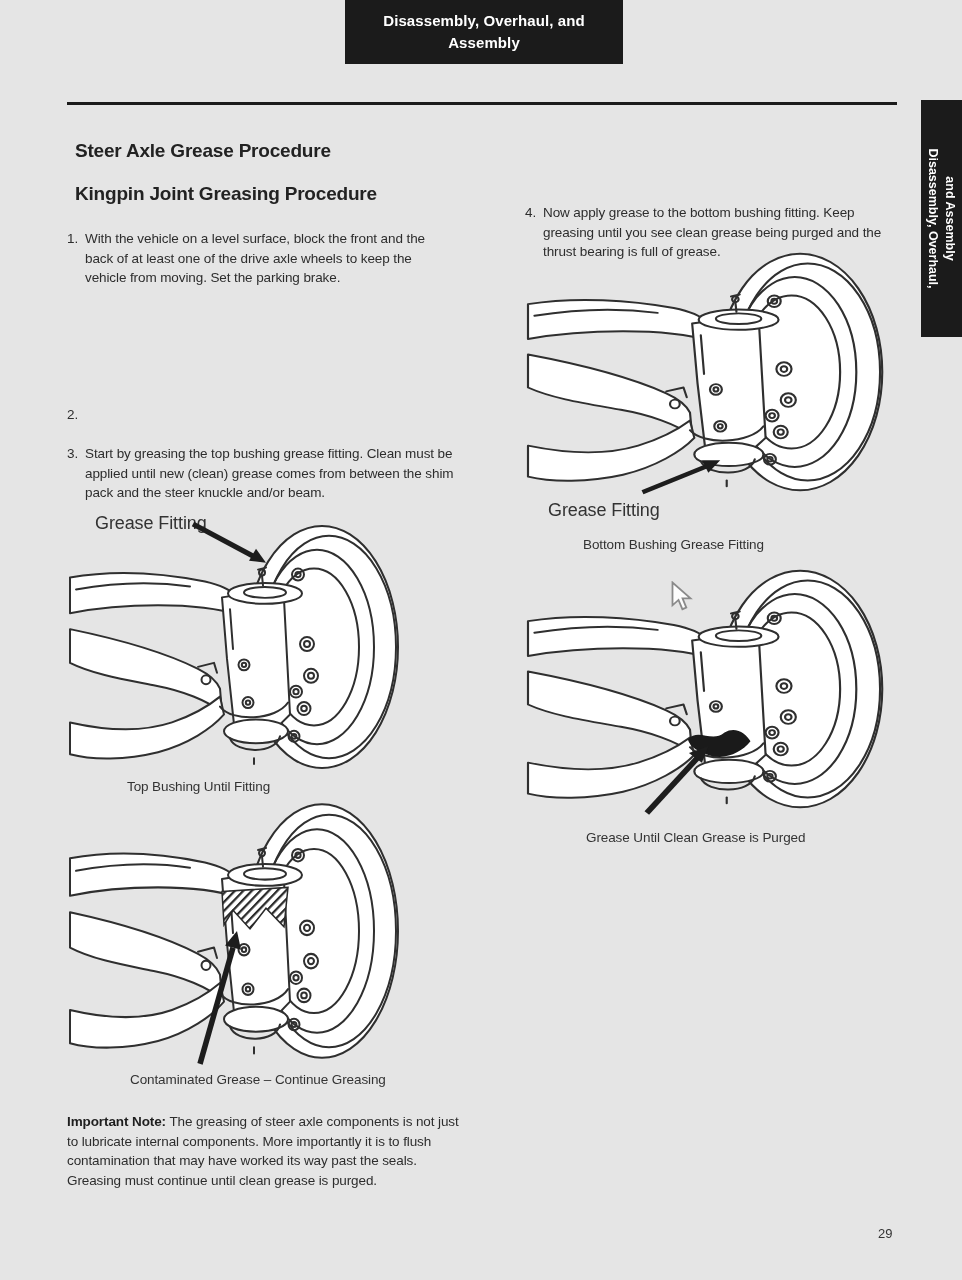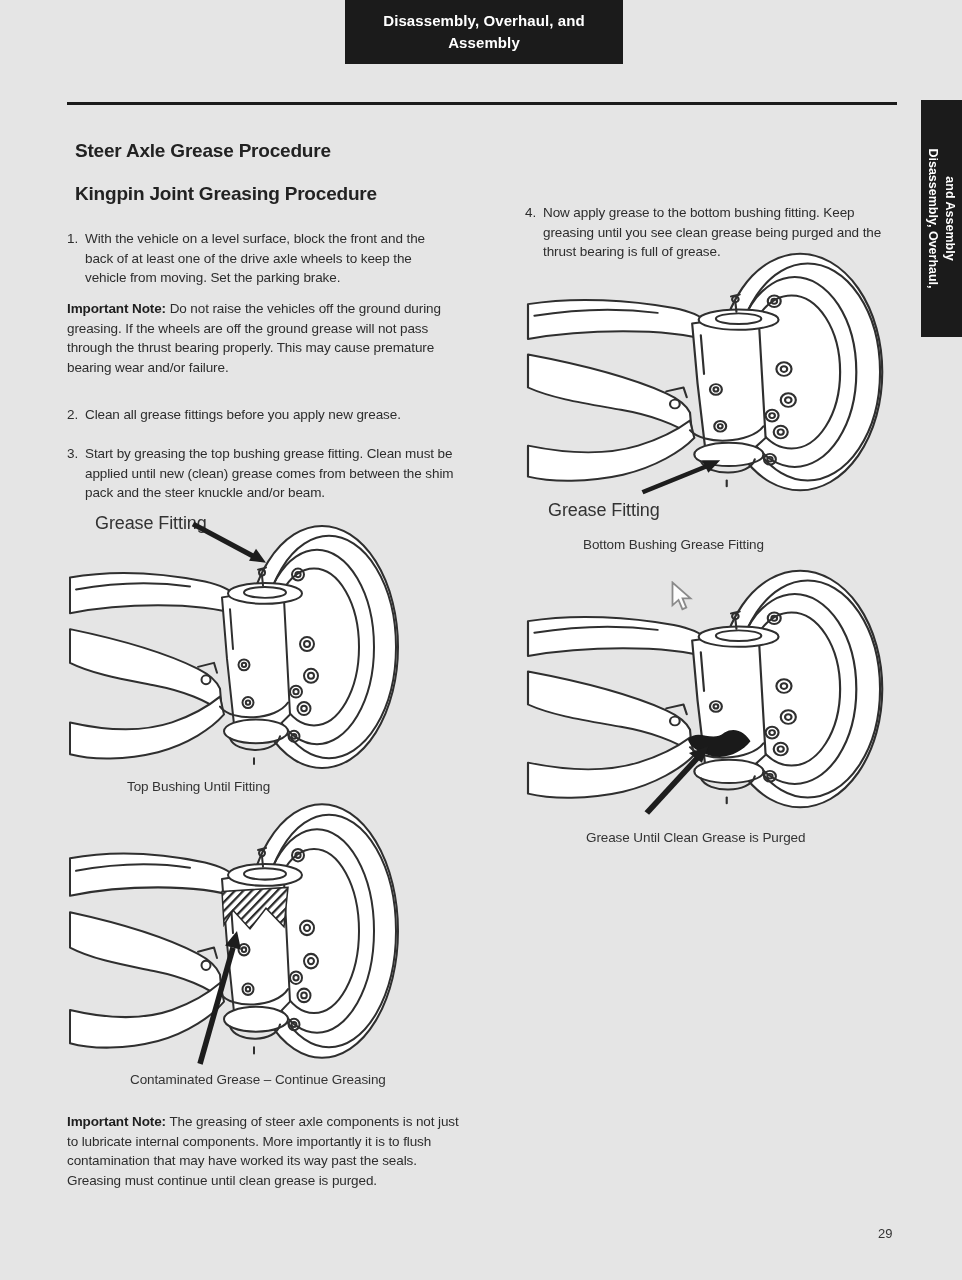--- a/index.html
+++ b/index.html
@@ -97,27 +97,23 @@
   </div>
 
   <h1 class="abs" style="left:67px;top:132px;">Steer Axle Grease Procedure</h1>
   <h2 class="abs" style="left:67px;top:175px;">Kingpin Joint Greasing Procedure</h2>
 
   <div class="abs body-text step" style="left:67px;top:229px;width:375px;">
     <span class="num">1.</span>
     <span>With the vehicle on a level surface, block the front and the back of at least one of the drive axle wheels to keep the vehicle from moving. Set the parking brake.</span>
   </div>
 
-  <p class="abs body-text note" style="left:67px;top:299px;width:392px;margin:0;">
-    <b>Important Note:</b><span> Do not raise the vehicles off the ground during greasing. If the wheels are off the ground grease will not pass through the thrust bearing properly. This may cause premature bearing wear and/or failure.</span>
-  </p>
 
   <div class="abs body-text step" style="left:67px;top:405px;width:400px;">
     <span class="num">2.</span>
-    <span>Clean all grease fittings before you apply new grease.</span>
   </div>
 
   <div class="abs body-text step" style="left:67px;top:444px;width:392px;">
     <span class="num">3.</span>
     <span>Start by greasing the top bushing grease fitting. Clean must be applied until new (clean) grease comes from between the shim pack and the steer knuckle and/or beam.</span>
   </div>
 
   <span class="abs fig-label" style="left:95px;top:513px;">Grease Fitting</span>
   <svg class="abs fig" style="left:70px;top:518px;" width="350" height="258" viewBox="0 0 350 260" preserveAspectRatio="none">
     <use href="#axle-art"></use>

